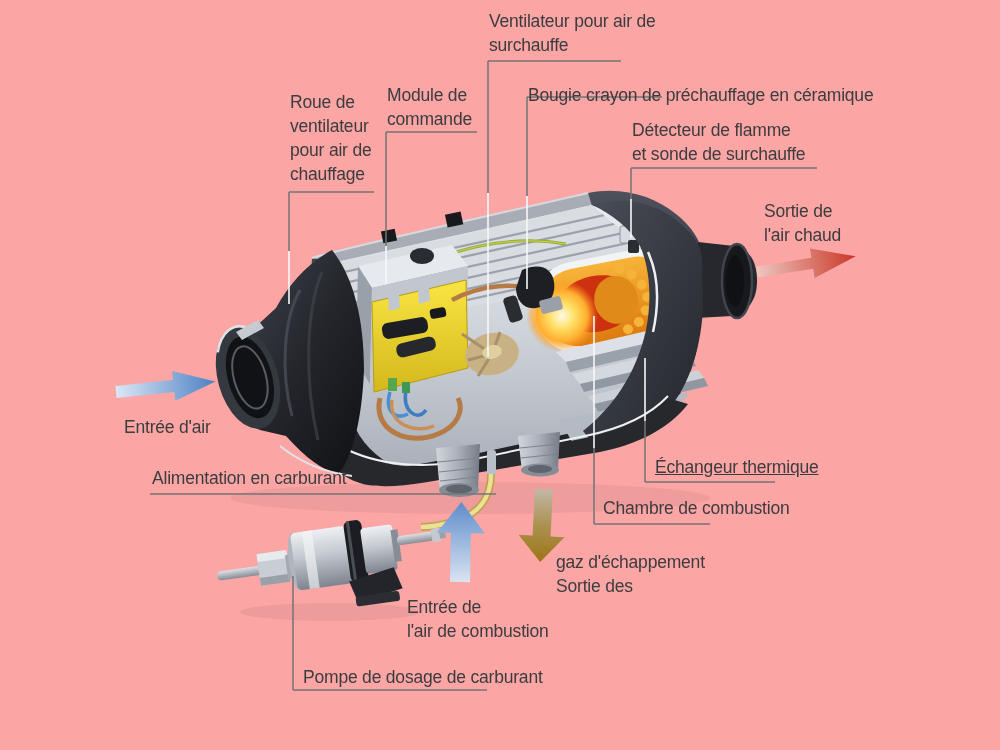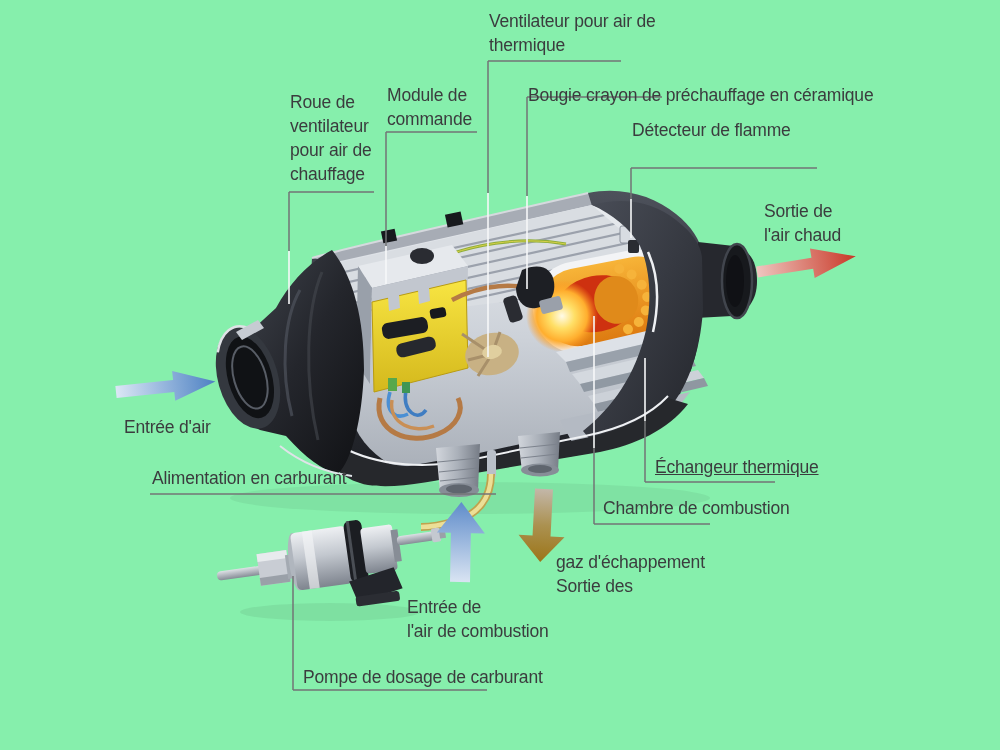--- a/index.html
+++ b/index.html
@@ -1,16 +1,16 @@
 <!DOCTYPE html>
 <html><head>
 <meta charset="utf-8">
 <style>
   html,body{margin:0;padding:0;background:#ffffff;}
-  #stage{position:relative;width:1000px;height:750px;background:#86efac;overflow:hidden;
+  #stage{position:relative;width:1000px;height:750px;background:#fca5a5;overflow:hidden;
          font-family:"Liberation Sans","DejaVu Sans",sans-serif;}
   #gfx{position:absolute;left:0;top:0;}
   .lbl{position:absolute;font-size:17.5px;line-height:23.5px;color:#3b3c3e;letter-spacing:-0.2px;white-space:nowrap;}
   .lbl.lh24{line-height:24px;}
 </style>
 </head>
 <body>
 
 <div id="stage">
 
@@ -294,29 +294,30 @@
   <g transform="translate(460,582) rotate(1)">
     <polygon points="-10,0 -10,-49 -24,-49 0,-80 24,-49 10,-49 10,0" fill="url(#gbu)"></polygon>
   </g>
   <g transform="translate(544,489) rotate(3)">
     <polygon points="-9,0 -9,47 -23,47 0,73 23,47 9,47 9,0" fill="url(#gbd)"></polygon>
   </g>
 </svg>
 
 <div class="lbl" style="left:489px;top:10px;">
   <div>Ventilateur pour air de</div>
-  <div>thermique</div>
+  <div>surchauffe</div>
 </div>
 
 <div class="lbl" style="left:528px;top:68px;margin-top:16px;">
   <div>Bougie crayon de préchauffage en céramique</div>
 </div>
 
 <div class="lbl" style="left:632px;top:119px;">
   <div>Détecteur de flamme</div>
+  <div>et sonde de surchauffe</div>
 </div>
 
 <div class="lbl lh24" style="left:290px;top:90px;">
   <div>Roue de</div>
   <div>ventilateur</div>
   <div>pour air de</div>
   <div>chauffage</div>
 </div>
 
 <div class="lbl" style="left:387px;top:84px;">

